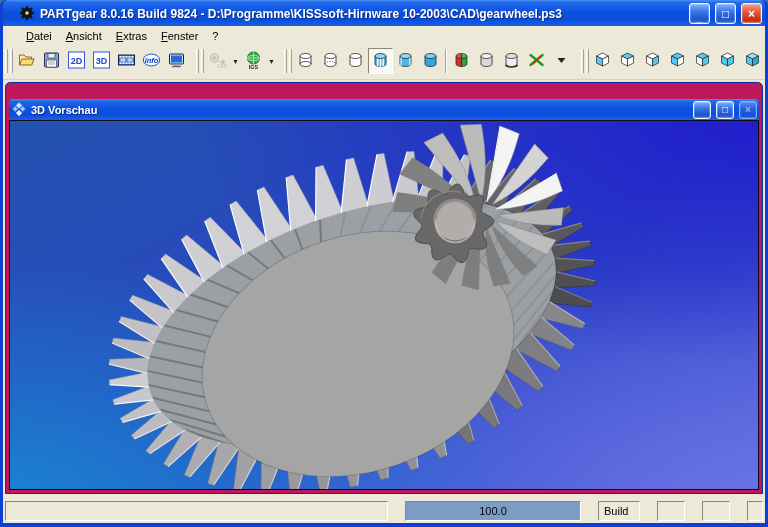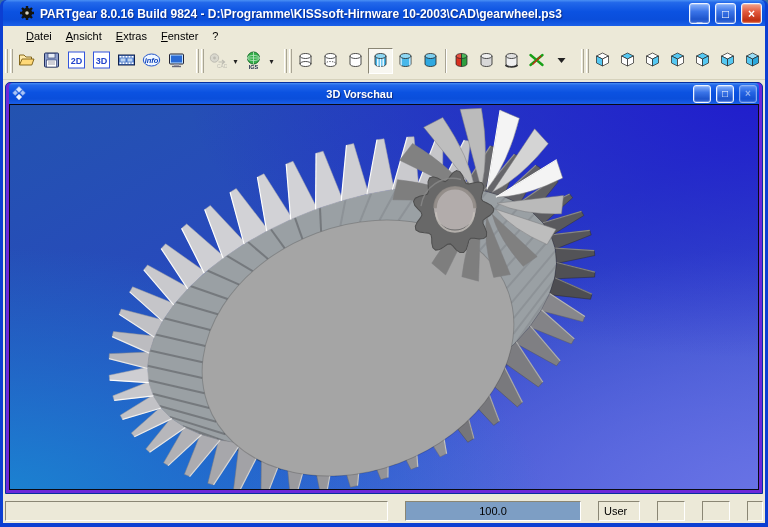--- a/index.html
+++ b/index.html
@@ -30,22 +30,22 @@
   .tgroup{display:flex;align-items:center;margin-right:6px;}
   .grip{width:3px;height:24px;border-left:1px solid #fff;border-right:1px solid #a8a494;margin:0 1px;}
   .tbtn{width:25px;height:26px;display:flex;align-items:center;justify-content:center;
     border:1px solid transparent;}
   .tbtn.pressed{border-color:#8a8674 #fff #fff #8a8674;background:#f8f7f1;}
   .tbtn.disabled{opacity:.45;filter:grayscale(1);}
   .tdrop{width:11px;height:26px;display:flex;align-items:center;justify-content:center;font-size:8px;color:#222;}
   .tsep{width:2px;height:24px;border-left:1px solid #a8a494;border-right:1px solid #fff;margin:0 2px;}
   
   .workspace{flex:1 1 auto;background:#ece9d8;padding:2px 2px 3px;display:flex;min-height:0;}
-  .inner-window{flex:1;display:flex;flex-direction:column;background:#6d28d9;border-radius:5px 5px 0 0;
-    padding:0 3px 3px;border:1px solid #06309f;min-height:0;text-align:center;}
+  .inner-window{flex:1;display:flex;flex-direction:column;background:#be185d;border-radius:5px 5px 0 0;
+    padding:16px 3px 3px;border:1px solid #06309f;min-height:0;}
   .inner-titlebar{height:21px;flex:0 0 21px;display:flex;align-items:center;gap:5px;padding:0 2px 0 3px;
     background:linear-gradient(180deg,#4a90f4 0%,#2268ea 10%,#0b52e1 45%,#0a4edb 75%,#1b60e8 100%);
     border-radius:4px 4px 0 0;}
   .inner-title-text{color:#fff;font-weight:bold;font-size:11px;text-shadow:1px 1px 1px #0a2a80;flex:1;}
   .win-btn.small{width:18px;height:18px;font-size:10px;}
   .inner-client{flex:1;border:1px solid #0a0a14;position:relative;overflow:hidden;min-height:0;
     background:
       radial-gradient(140% 125% at 102% -4%, #201ccd 0%, rgba(32,28,205,0) 56%),
       radial-gradient(135% 120% at -4% 104%, #1a86d2 0%, rgba(26,134,210,0) 56%),
       radial-gradient(125% 115% at 104% 104%, #6a74e6 0%, rgba(106,116,230,0) 58%),
@@ -515,19 +515,19 @@
           </svg>
       </div>
     </div>
   </div>
 
   <div class="statusbar">
     <div class="sb-panel sb-msg"></div>
     <div class="sb-panel sb-prog">
       <span>100.0</span>
     </div>
-    <div class="sb-panel sb-user">User</div>
+    <div class="sb-panel sb-user">Build</div>
     <div class="sb-panel sb-a"></div>
     <div class="sb-panel sb-b"></div>
     <div class="sb-panel sb-c"></div>
   </div>
 
 </div>
 
 </body></html>

